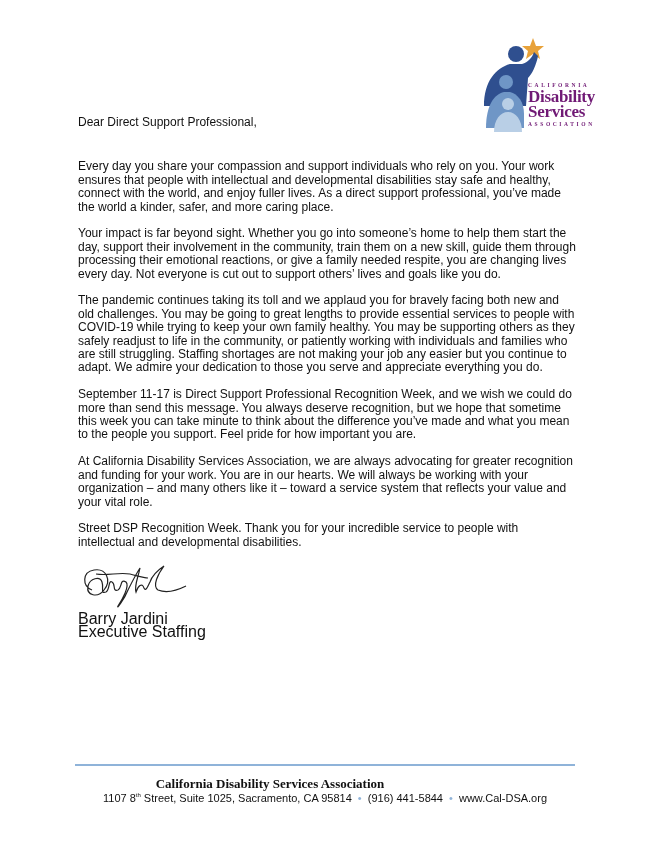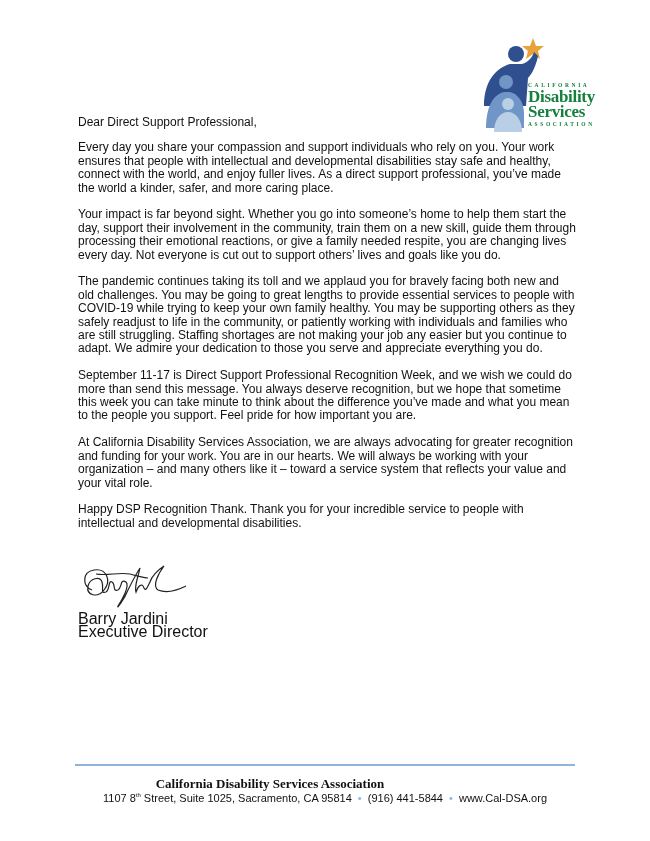--- a/index.html
+++ b/index.html
@@ -1,26 +1,26 @@
 <!DOCTYPE html>
 <html><head>
 <meta charset="utf-8">
 <style>
   html, body { margin: 0; padding: 0; background: #ffffff; }
   body { width: 650px; height: 841px; position: relative; overflow: hidden;
          font-family: "Liberation Sans", sans-serif; color: #111; }
   .logo { position: absolute; left: 476px; top: 36px; width: 140px; height: 96px; }
   .logo svg { position: absolute; left: 0; top: 0; }
-  .logo-text { position: absolute; left: 52px; top: 46px; width: 90px; color: #15803d; }
+  .logo-text { position: absolute; left: 52px; top: 46px; width: 90px; color: #701a75; }
   .logo-small { font-family: "Liberation Serif", serif; font-size: 5.5px; letter-spacing: 2.6px; font-weight: bold; line-height: 7px; }
   .logo-big { font-family: "Liberation Serif", serif; font-weight: bold; font-size: 17px; line-height: 15px; letter-spacing: -0.3px; }
   .body-text { position: absolute; left: 78px; top: 116px; width: 500px;
                font-size: 12px; line-height: 13.4px; }
   .body-text p { margin: 0 0 13.4px 0; }
-  .salutation { margin-bottom: 12px; }
+  .salutation { margin-bottom: 31px; }
   .signature { position: absolute; left: 78px; top: 560px; width: 110px; height: 52px; }
   .signer { position: absolute; left: 78px; top: 612px; font-size: 16px; line-height: 13.4px; }
   .rule { position: absolute; left: 75px; top: 764px; width: 500px; height: 2px; background: #8fb3d9; }
   .footer-org { position: absolute; left: 0; width: 540px; top: 776px; text-align: center;
                 font-family: "Liberation Serif", serif; font-weight: bold; font-size: 13px; }
   .footer-addr { position: absolute; left: 0; width: 650px; top: 792px; text-align: center; font-size: 11px; }
   .footer-addr sup { font-size: 6px; }
   .dot { color: #8fb3d9; padding: 0 3px; }
 </style>
 </head>
@@ -48,33 +48,33 @@
   </div>
 </div>
 
 <div class="body-text">
   <div class="salutation">Dear Direct Support Professional,</div>
   <p>Every day you share your compassion and support individuals who rely on you. Your work ensures that people with intellectual and developmental disabilities stay safe and healthy, connect with the world, and enjoy fuller lives. As a direct support professional, you’ve made the world a kinder, safer, and more caring place.</p>
   <p>Your impact is far beyond sight. Whether you go into someone’s home to help them start the day, support their involvement in the community, train them on a new skill, guide them through processing their emotional reactions, or give a family needed respite, you are changing lives every day. Not everyone is cut out to support others’ lives and goals like you do.</p>
   <p>The pandemic continues taking its toll and we applaud you for bravely facing both new and old challenges. You may be going to great lengths to provide essential services to people with COVID-19 while trying to keep your own family healthy. You may be supporting others as they safely readjust to life in the community, or patiently working with individuals and families who are still struggling. Staffing shortages are not making your job any easier but you continue to adapt. We admire your dedication to those you serve and appreciate everything you do.</p>
   <p>September 11-17 is Direct Support Professional Recognition Week, and we wish we could do more than send this message. You always deserve recognition, but we hope that sometime this week you can take minute to think about the difference you’ve made and what you mean to the people you support. Feel pride for how important you are.</p>
   <p>At California Disability Services Association, we are always advocating for greater recognition and funding for your work. You are in our hearts. We will always be working with your organization – and many others like it – toward a service system that reflects your value and your vital role.</p>
-  <p>Happy DSP Recognition Thank. Thank you for your incredible service to people with intellectual and developmental disabilities.</p>
+  <p>Street DSP Recognition Week. Thank you for your incredible service to people with intellectual and developmental disabilities.</p>
 </div>
 
 <div class="signature">
   <svg width="110" height="52" viewBox="0 0 110 52" fill="none" stroke="#222" stroke-width="1.2">
     <path d="M14,30 C4,26 4,12 16,10 C28,8 34,20 26,30 C20,38 8,36 10,26 C12,18 22,16 24,22 C26,28 22,34 28,32 C32,30 30,20 34,22 C38,24 34,32 40,30 C44,28 42,18 48,22 C52,26 44,40 40,46 C38,50 46,40 50,30 C54,22 58,14 62,8 C60,18 56,26 58,32 C60,26 64,22 66,28 C68,32 70,26 72,22 C74,16 80,10 86,6 C80,14 74,26 80,30 C90,34 100,30 108,26"></path>
     <path d="M18,14 C30,16 40,12 52,14 C60,16 66,18 70,18"></path>
   </svg>
 </div>
 
 <div class="signer">
   <div>Barry Jardini</div>
-  <div>Executive Director</div>
+  <div>Executive Staffing</div>
 </div>
 
 <div class="rule"></div>
 
 <div class="footer-org">California Disability Services Association</div>
 <div class="footer-addr">
   <span>1107 8</span><sup>th</sup><span> Street, Suite 1025, Sacramento, CA 95814</span>
   <span class="dot">•</span>
   <span>(916) 441-5844</span>
   <span class="dot">•</span>

